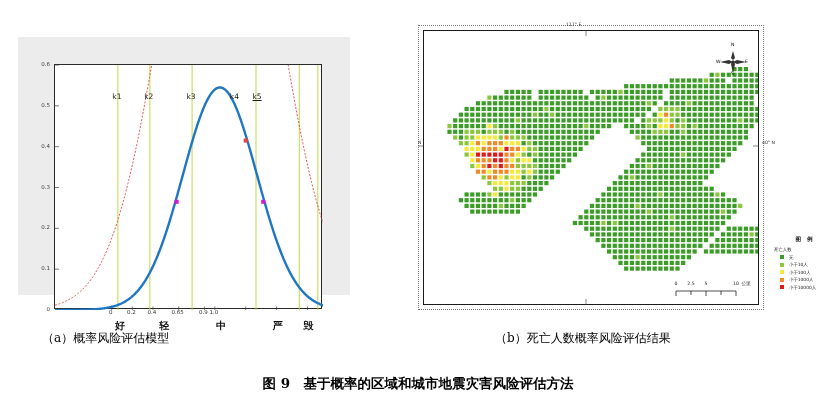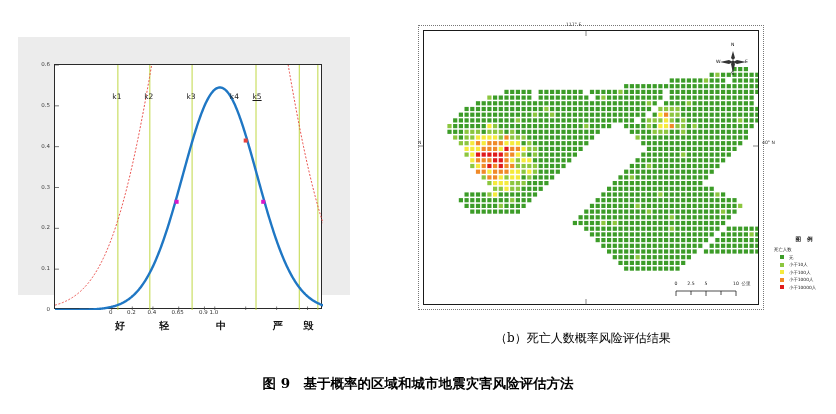--- a/index.html
+++ b/index.html
@@ -1390,15 +1390,16 @@
           <span class="legend-swatch" style="background: rgb(240, 138, 40);"></span>
           <span class="legend-text">小于1000人</span>
         </div>
         <div class="legend-row">
           <span class="legend-swatch" style="background: rgb(224, 27, 27);"></span>
           <span class="legend-text">小于10000人</span>
         </div>
       </div>
   </div>
 
+  <div class="subcaption" id="caption-a">（a）概率风险评估模型</div>
   <div class="subcaption" id="caption-b">（b）死亡人数概率风险评估结果</div>
   <div id="main-caption">图 9　基于概率的区域和城市地震灾害风险评估方法</div>
 </div>
 
 </body></html>

